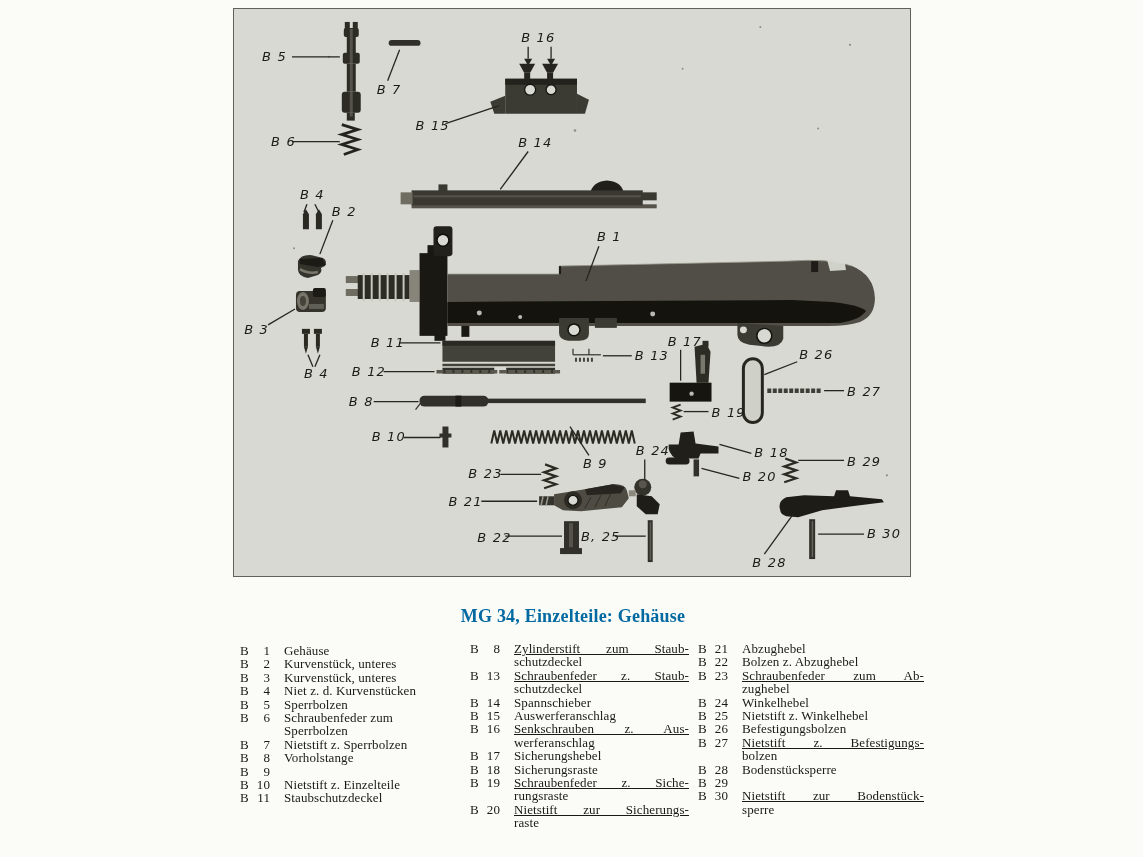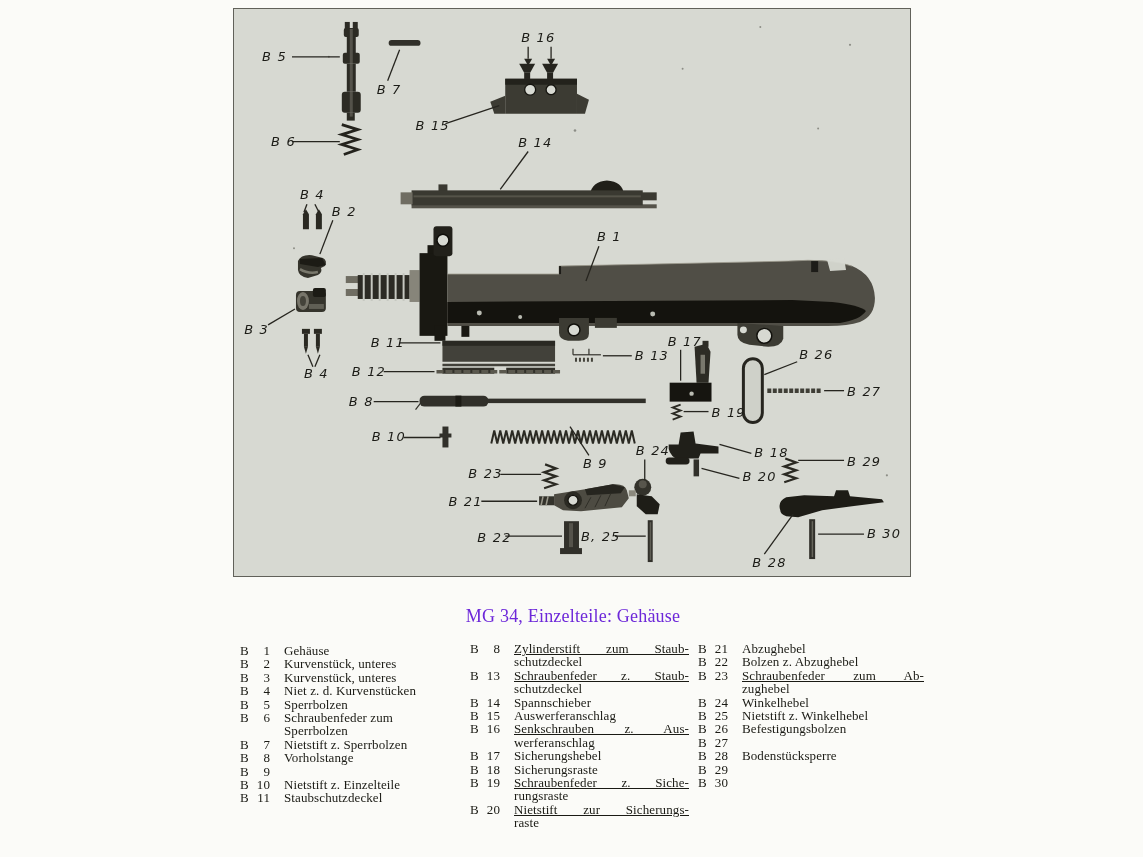--- a/index.html
+++ b/index.html
@@ -13,21 +13,21 @@
     background:#d7d9d2;border:1px solid #61615a;box-sizing:border-box;
   }
   #fig-svg{position:absolute;left:0;top:0;width:100%;height:100%;}
   .callout{
     font-family:"DejaVu Sans",sans-serif;font-style:italic;font-size:13px;
     letter-spacing:1.2px;fill:#1c1c17;
   }
   .leader{stroke:#26251f;stroke-width:1.3;fill:none;}
   #title{
     position:absolute;left:233px;top:606px;width:680px;text-align:center;
-    font-weight:normal;font-size:18px;letter-spacing:.2px;color:#6d28d9;
+    font-weight:bold;font-size:18px;letter-spacing:.2px;color:#0369a1;
   }
   .plist-col{
     position:absolute;font-size:13px;line-height:13.4px;color:#1a1a14;
     letter-spacing:.1px;
   }
   #col1{left:240px;top:644px;width:216px;}
   #col2{left:470px;top:642px;width:219px;}
   #col3{left:698px;top:642px;width:226px;}
   .pentry{display:flex;}
   .pnum{width:30px;display:flex;justify-content:space-between;flex:none;}
@@ -588,20 +588,24 @@
       </span>
       <div class="ptext">
         <div class="pline">Befestigungsbolzen</div>
       </div>
     </div>
     <div class="pentry">
       <span class="pnum">
         <span>B</span>
         <span>27</span>
       </span>
+      <div class="ptext">
+        <div class="pline just">Nietstift z. Befestigungs-</div>
+        <div class="pline">bolzen</div>
+      </div>
     </div>
     <div class="pentry">
       <span class="pnum">
         <span>B</span>
         <span>28</span>
       </span>
       <div class="ptext">
         <div class="pline">Bodenstücksperre</div>
       </div>
     </div>
@@ -609,14 +613,18 @@
       <span class="pnum">
         <span>B</span>
         <span>29</span>
       </span>
     </div>
     <div class="pentry">
       <span class="pnum">
         <span>B</span>
         <span>30</span>
       </span>
+      <div class="ptext">
+        <div class="pline just">Nietstift zur Bodenstück-</div>
+        <div class="pline">sperre</div>
+      </div>
     </div>
   </div>
 
 </body></html>

